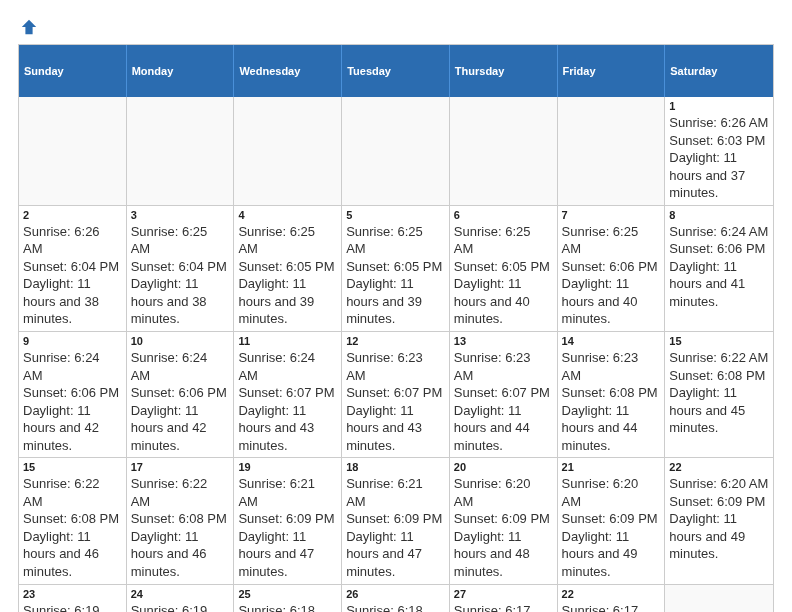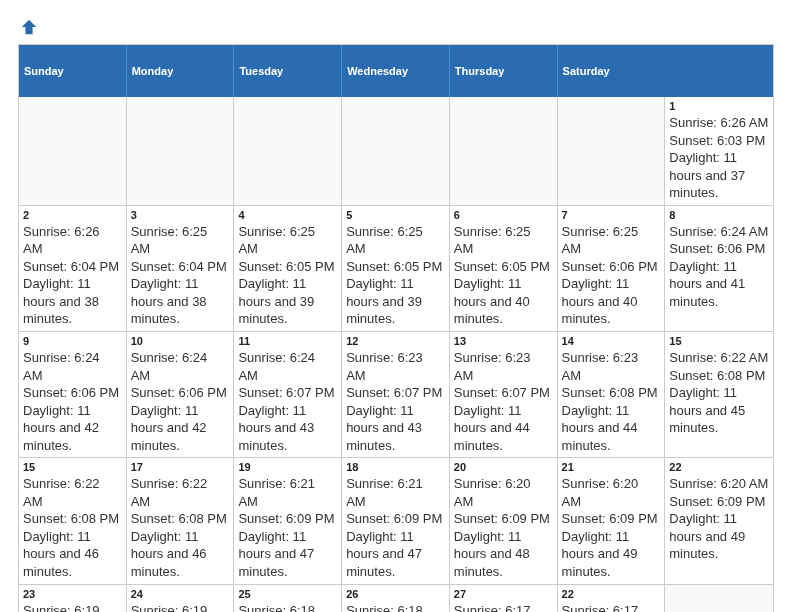--- a/index.html
+++ b/index.html
@@ -129,23 +129,24 @@
     <div class="title-block">
       <div class="calendar-title"></div>
       <div class="calendar-subtitle"></div>
     </div>
   </div>
 
   <div class="calendar">
     <div class="cal-header-row">
     <div class="cal-header-cell">Sunday</div>
         <div class="cal-header-cell">Monday</div>
+        <div class="cal-header-cell">Wednesday</div>
         <div class="cal-header-cell">Tuesday</div>
-        <div class="cal-header-cell">Wednesday</div>
         <div class="cal-header-cell">Thursday</div>
+        <div class="cal-header-cell">Friday</div>
         <div class="cal-header-cell">Saturday</div>
       </div>
     <div class="cal-body">
     <div class="cal-week">
           <div class="cal-cell empty"></div>
           <div class="cal-cell empty"></div>
           <div class="cal-cell empty"></div>
           <div class="cal-cell empty"></div>
           <div class="cal-cell empty"></div>
           <div class="cal-cell empty"></div>

